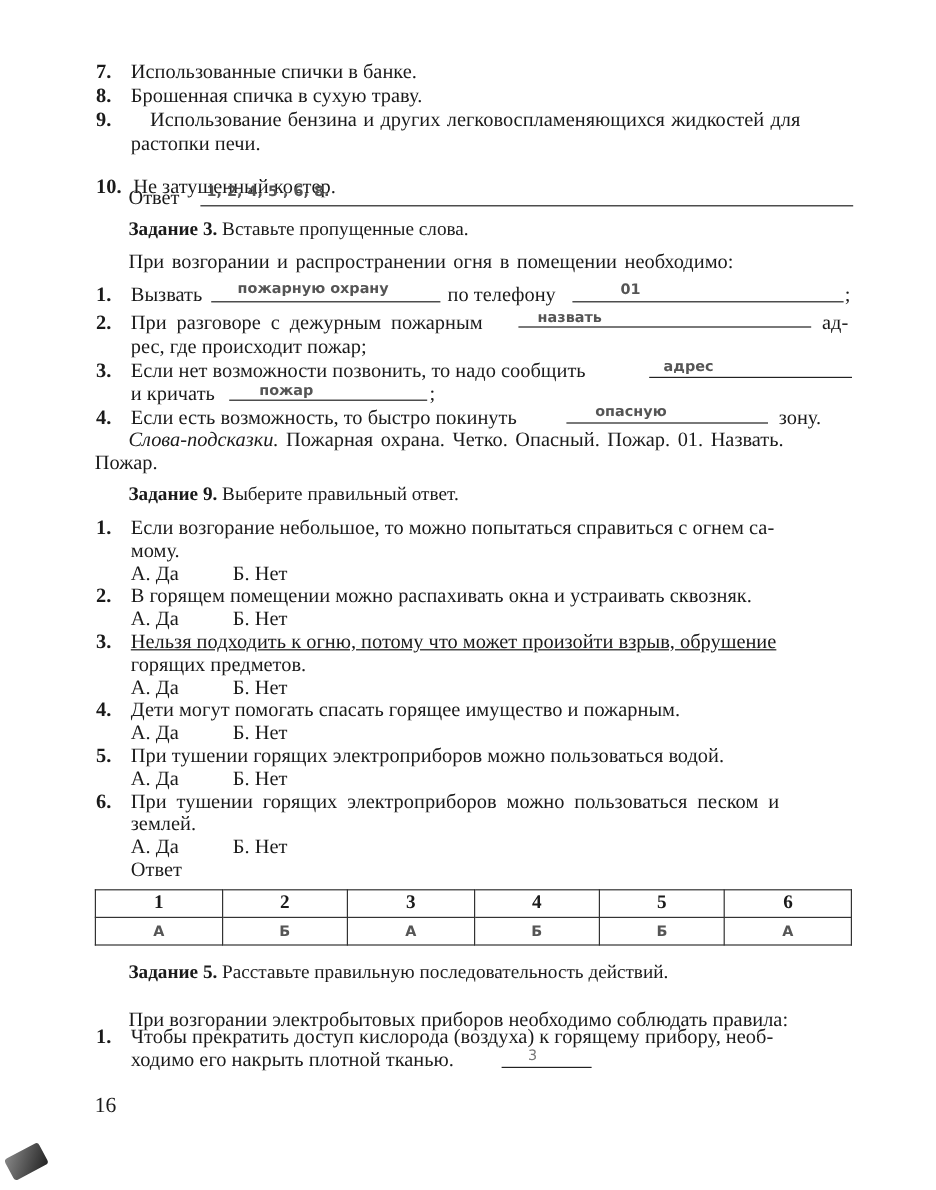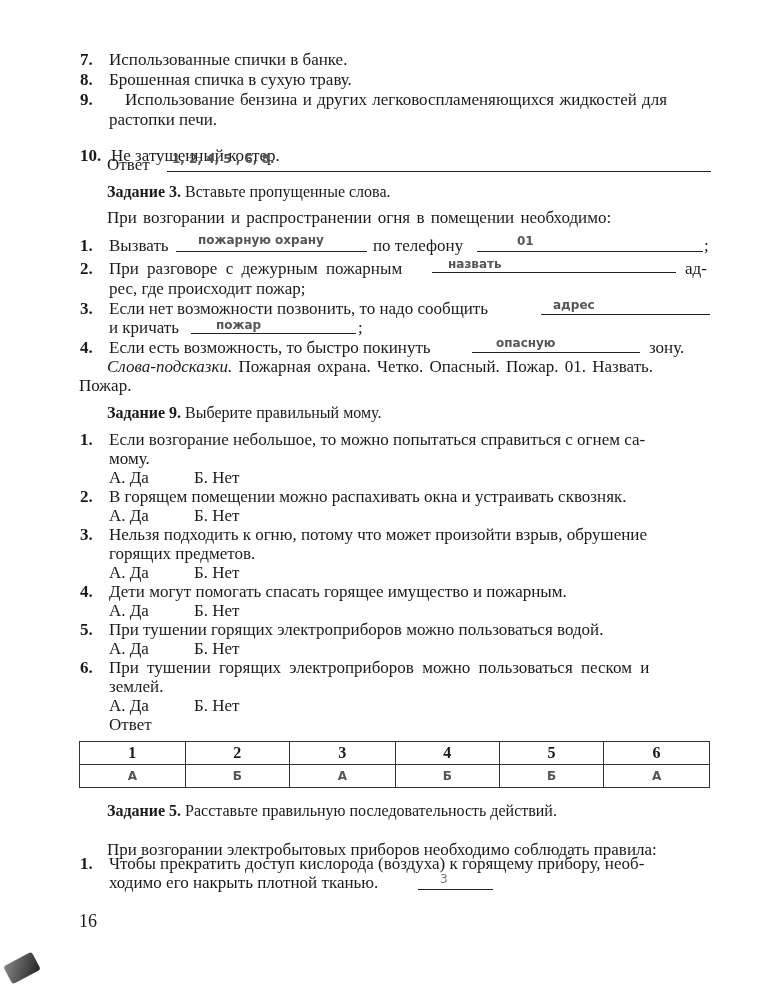--- a/index.html
+++ b/index.html
@@ -80,36 +80,36 @@
 <div class="abs" style="left:649px;top:338px;">зону.</div>
 
 <div class="abs" style="left:107px;top:357px;word-spacing:2px;">
   <i>Слова-подсказки.</i>
   <span>Пожарная охрана. Четко. Опасный. Пожар. 01. Назвать.</span>
 </div>
 <div class="abs" style="left:79px;top:376px;">Пожар.</div>
 
 <div class="abs task-head" style="left:107px;top:404px;">
   <b>Задание 9.</b>
-  <span>Выберите правильный мому.</span>
+  <span>Выберите правильный ответ.</span>
 </div>
 
 <div class="abs num" style="left:80px;top:430px;">1.</div>
 <div class="abs" style="left:109px;top:430px;">Если возгорание небольшое, то можно попытаться справиться с огнем са-</div>
 <div class="abs" style="left:109px;top:449px;">мому.</div>
 <div class="abs" style="left:109px;top:468px;">А. Да</div>
 <div class="abs" style="left:194px;top:468px;">Б. Нет</div>
 
 <div class="abs num" style="left:80px;top:487px;">2.</div>
 <div class="abs" style="left:109px;top:487px;">В горящем помещении можно распахивать окна и устраивать сквозняк.</div>
 <div class="abs" style="left:109px;top:506px;">А. Да</div>
 <div class="abs" style="left:194px;top:506px;">Б. Нет</div>
 
 <div class="abs num" style="left:80px;top:525px;">3.</div>
-<div class="abs" style="left:109px;top:525px;">Нельзя подходить к огню, потому что может произойти взрыв, обрушение</div>
+<div class="abs" style="left:109px;top:525px;text-decoration:underline;">Нельзя подходить к огню, потому что может произойти взрыв, обрушение</div>
 <div class="abs" style="left:109px;top:544px;">горящих предметов.</div>
 <div class="abs" style="left:109px;top:563px;">А. Да</div>
 <div class="abs" style="left:194px;top:563px;">Б. Нет</div>
 
 <div class="abs num" style="left:80px;top:582px;">4.</div>
 <div class="abs" style="left:109px;top:582px;">Дети могут помогать спасать горящее имущество и пожарным.</div>
 <div class="abs" style="left:109px;top:601px;">А. Да</div>
 <div class="abs" style="left:194px;top:601px;">Б. Нет</div>
 
 <div class="abs num" style="left:80px;top:620px;">5.</div>

